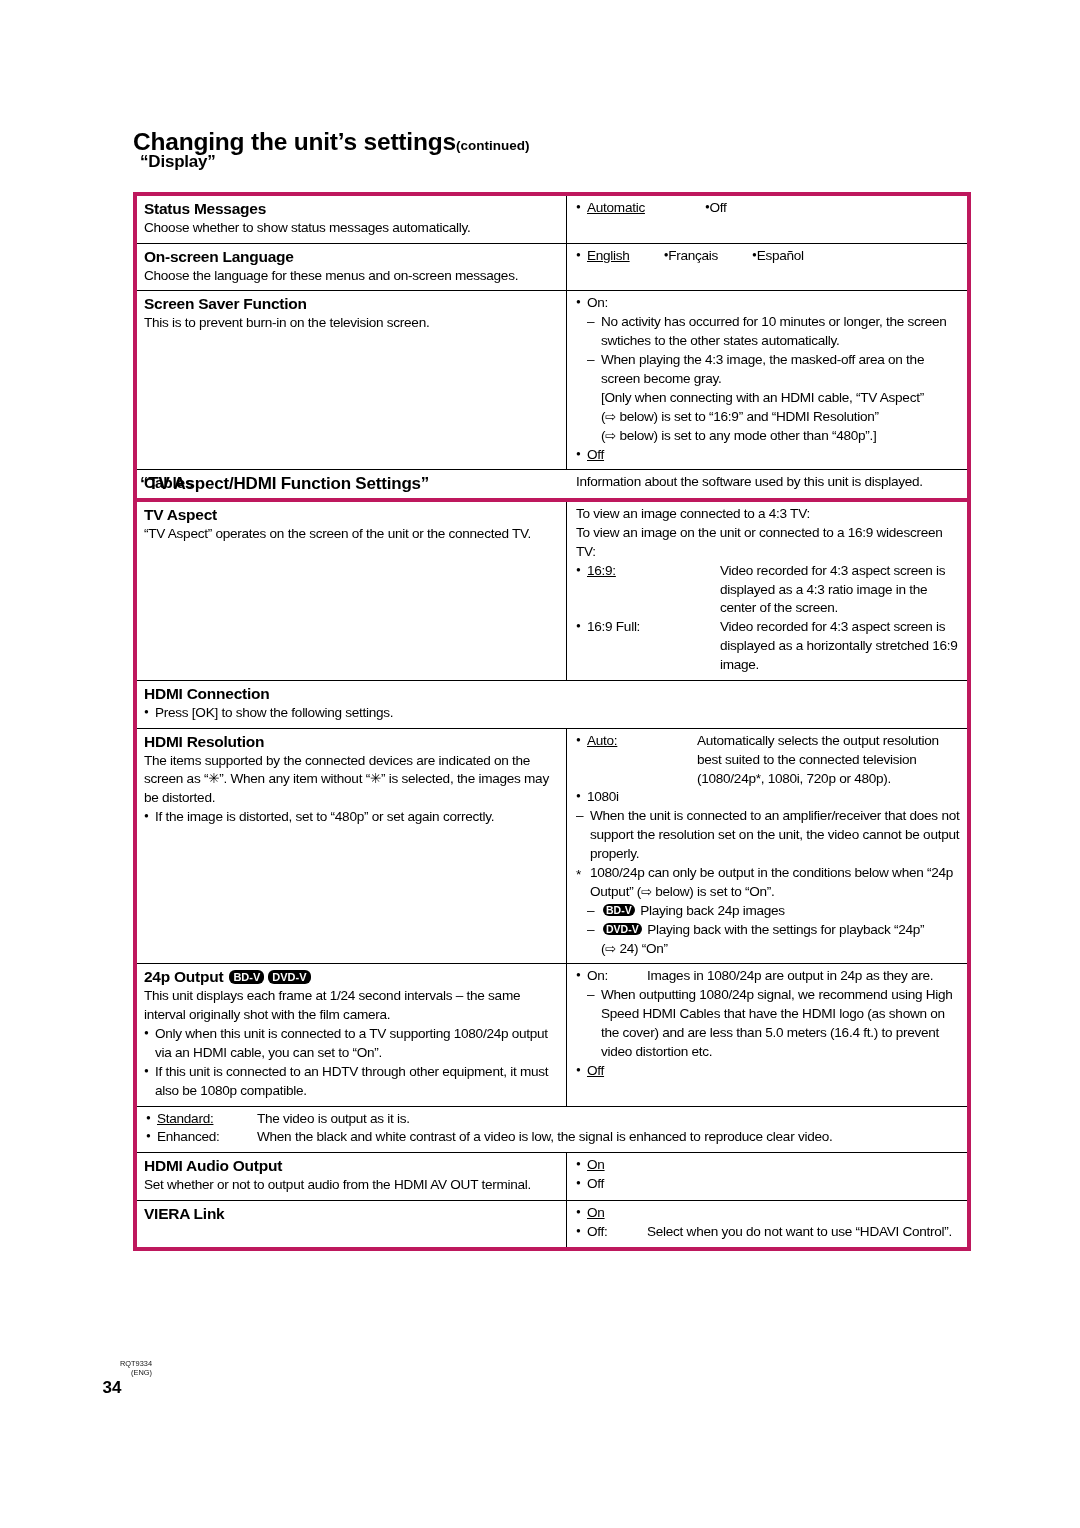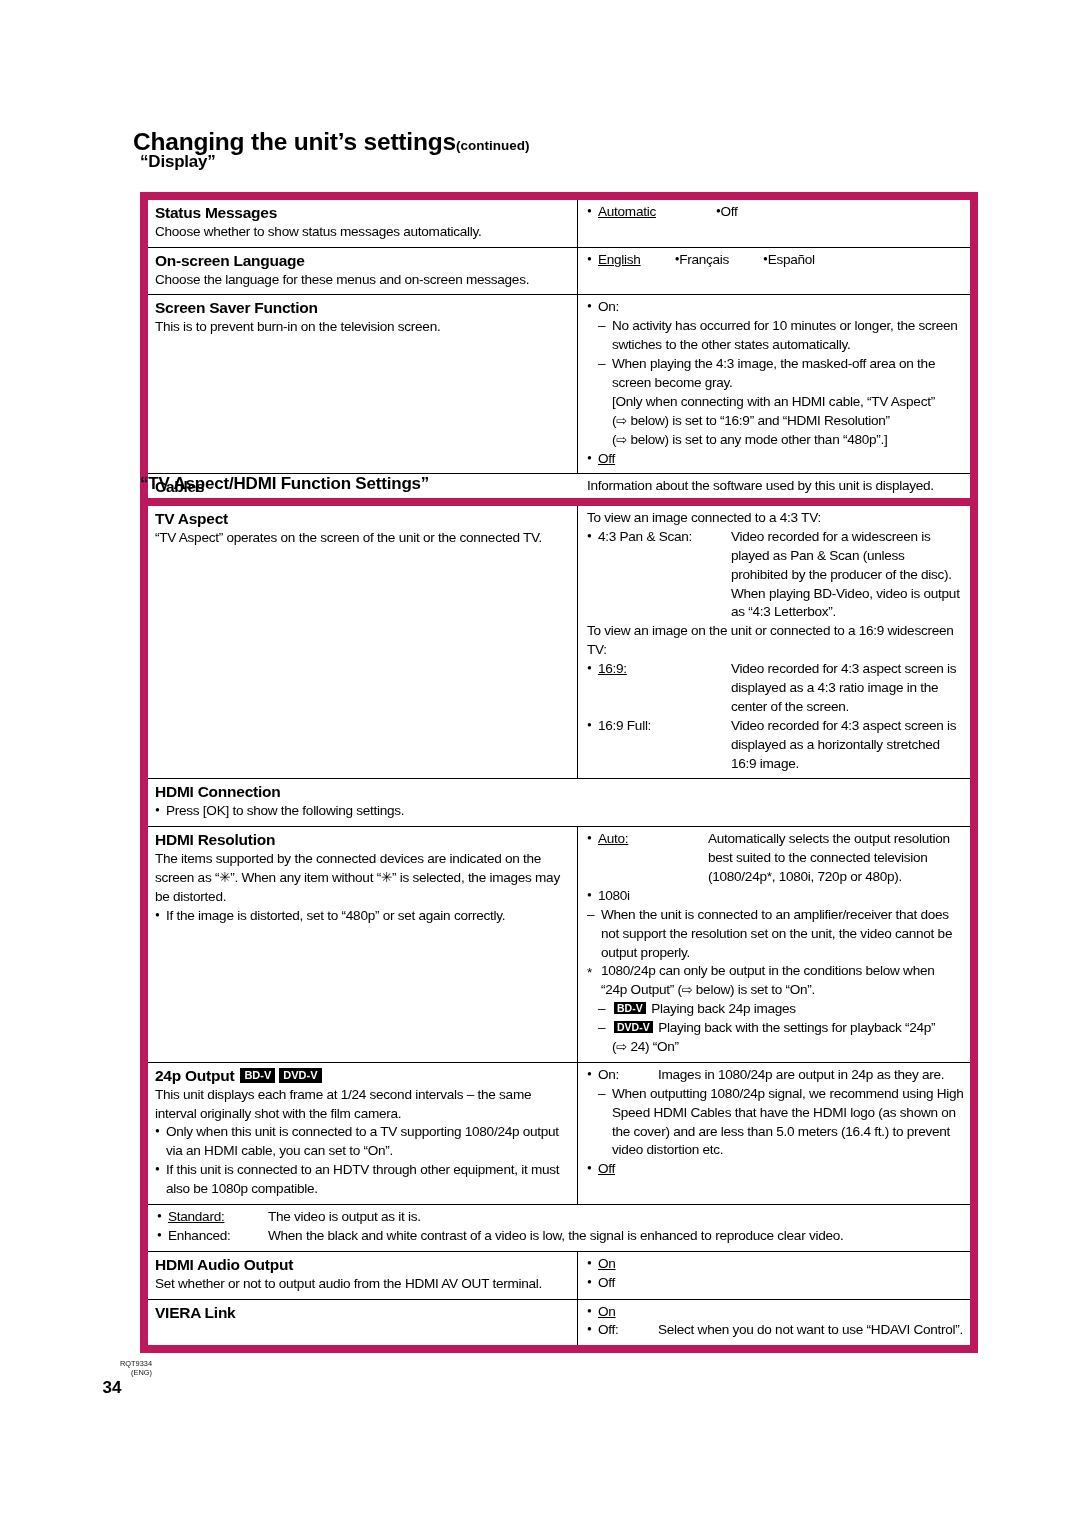--- a/index.html
+++ b/index.html
@@ -46,23 +46,23 @@
     font-weight: bold;
     letter-spacing: -0.2px;
     white-space: nowrap;
   }
   #sec-display { top: 152px; }
   #sec-tvaspect { top: 474px; }
 
   
   .tbl {
     position: absolute;
-    left: 140px;
+    left: 133px;
     width: 838px;
-    border: 8px solid #be185d;
+    border: 4px solid #be185d;
     box-sizing: border-box;
     background: #fff;
   }
   #tbl-display { top: 192px; }
   #tbl-tvaspect { top: 498px; }
 
   .row {
     display: flex;
     border-bottom: 1.6px solid #000;
     box-sizing: border-box;
@@ -149,20 +149,21 @@
     color: #fff;
     font-size: 11px;
     font-weight: bold;
     letter-spacing: 0px;
     padding: 1px 4px 1px 4px;
     margin: 0 2px;
     line-height: 1.15;
     position: relative;
     top: -1.5px;
     vertical-align: middle;
+    border-radius: 6px;
   }
   .badge.sm { font-size: 10.5px; padding: 0px 3px; }
 
   .arrow { font-family: "DejaVu Sans", sans-serif; font-size: 13px; }
 
   
   .footer-code {
     position: absolute;
     left: 104px;
     top: 1360px;
@@ -266,27 +267,20 @@
 
   <div class="tbl" id="tbl-tvaspect">
 
     <div class="row">
       <div class="col-left">
         <div class="item-title">TV Aspect</div>
         <div class="desc">“TV Aspect” operates on the screen of the unit or the connected TV.</div>
       </div>
       <div class="col-right">
         <div class="desc">To view an image connected to a 4:3 TV:</div>
-        <div class="li">
-          <span class="mk bul"></span>
-            <span class="opt tx">
-              <span class="lbl opt-lbl-w1">4:3 Pan &amp; Scan:</span>
-              <span class="txt">Video recorded for a widescreen is played as Pan &amp; Scan (unless prohibited by the producer of the disc). When playing BD-Video, video is output as “4:3 Letterbox”.</span>
-            </span>
-        </div>
         <div class="desc">To view an image on the unit or connected to a 16:9 widescreen TV:</div>
         <div class="li">
           <span class="mk bul"></span>
             <span class="opt tx">
               <span class="lbl opt-lbl-w1 u">16:9:</span>
               <span class="txt">Video recorded for 4:3 aspect screen is displayed as a 4:3 ratio image in the center of the screen.</span>
             </span>
         </div>
         <div class="li">
           <span class="mk bul"></span>

